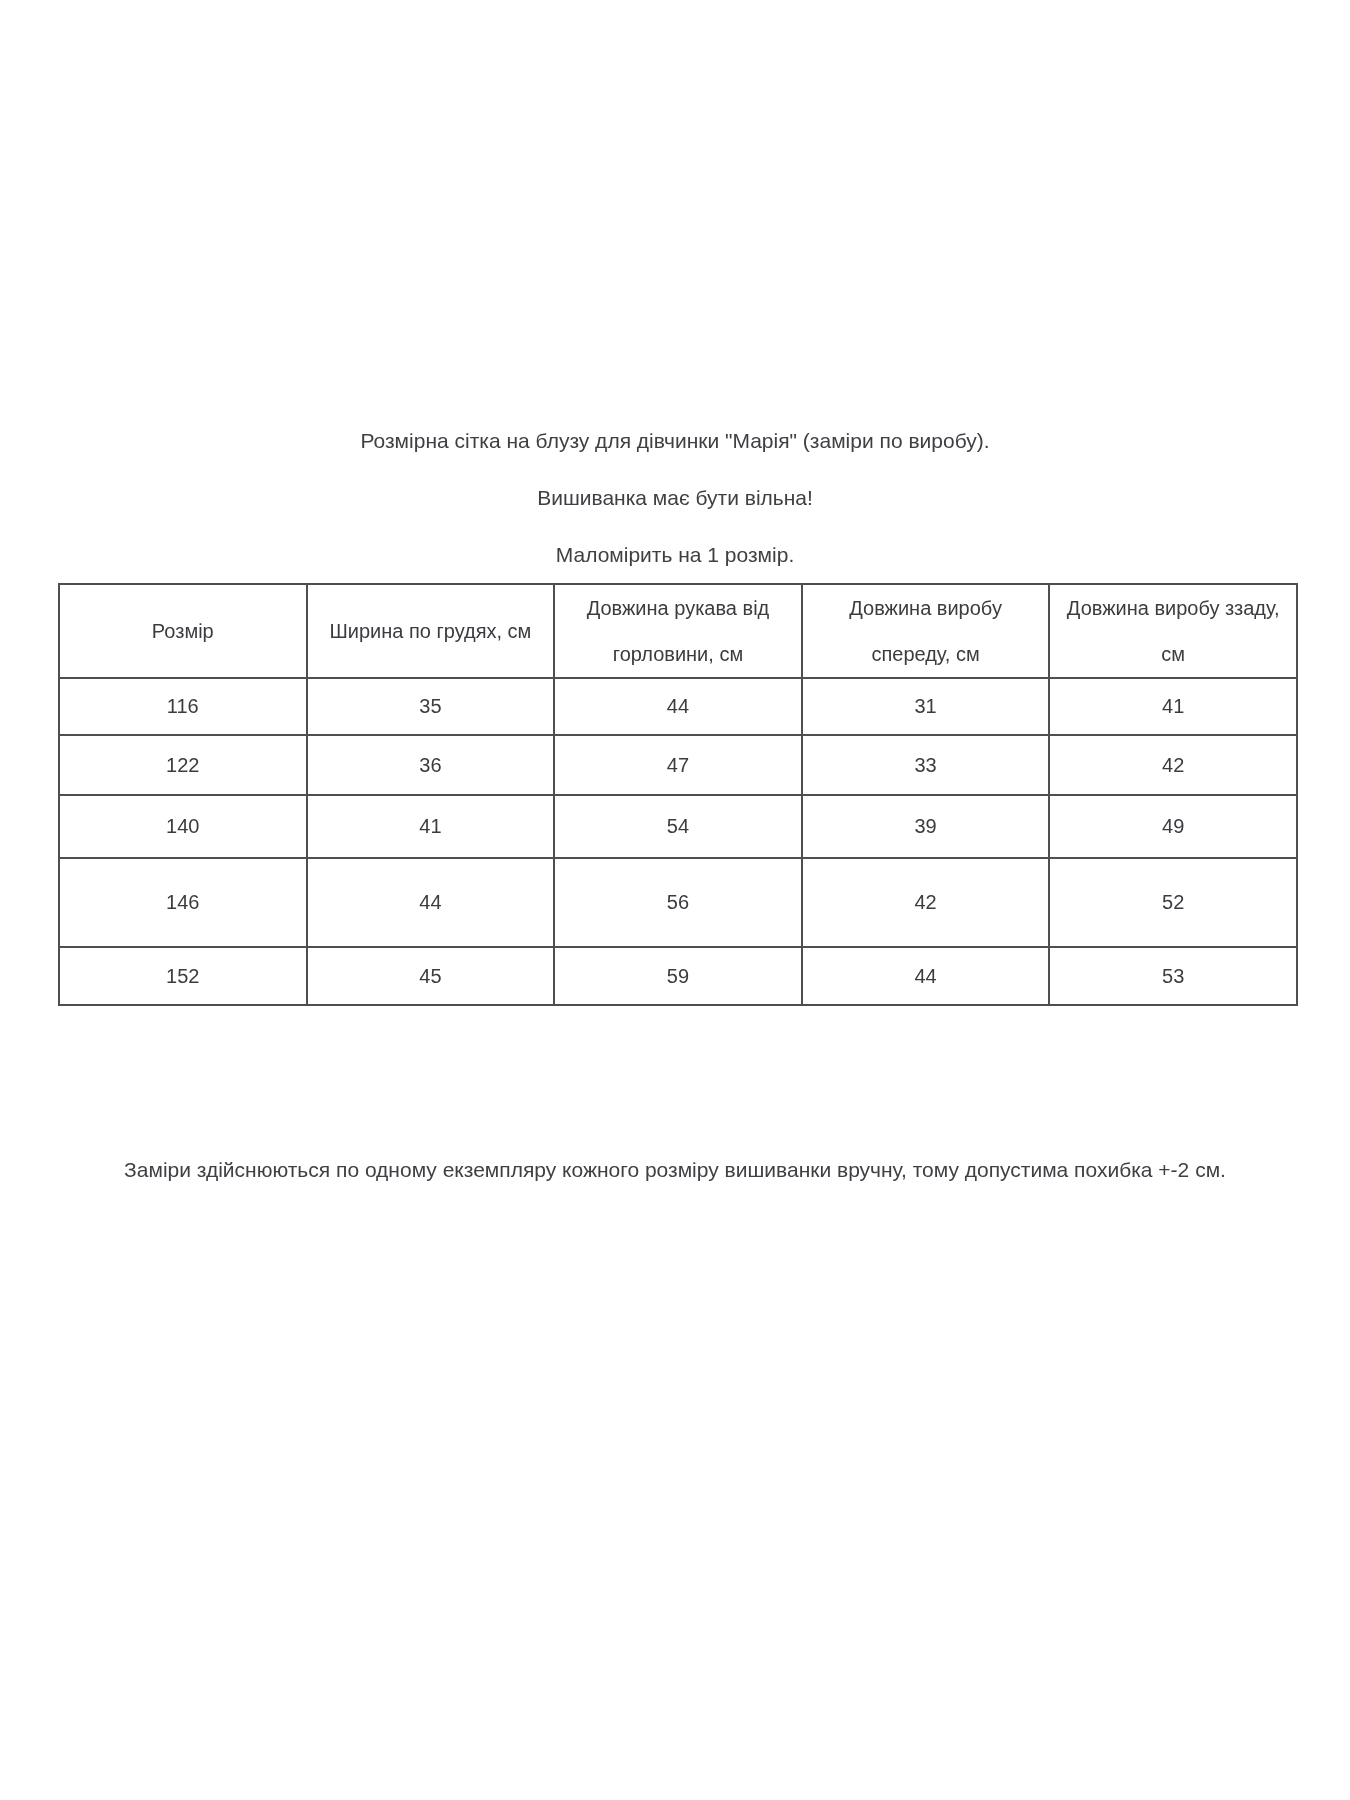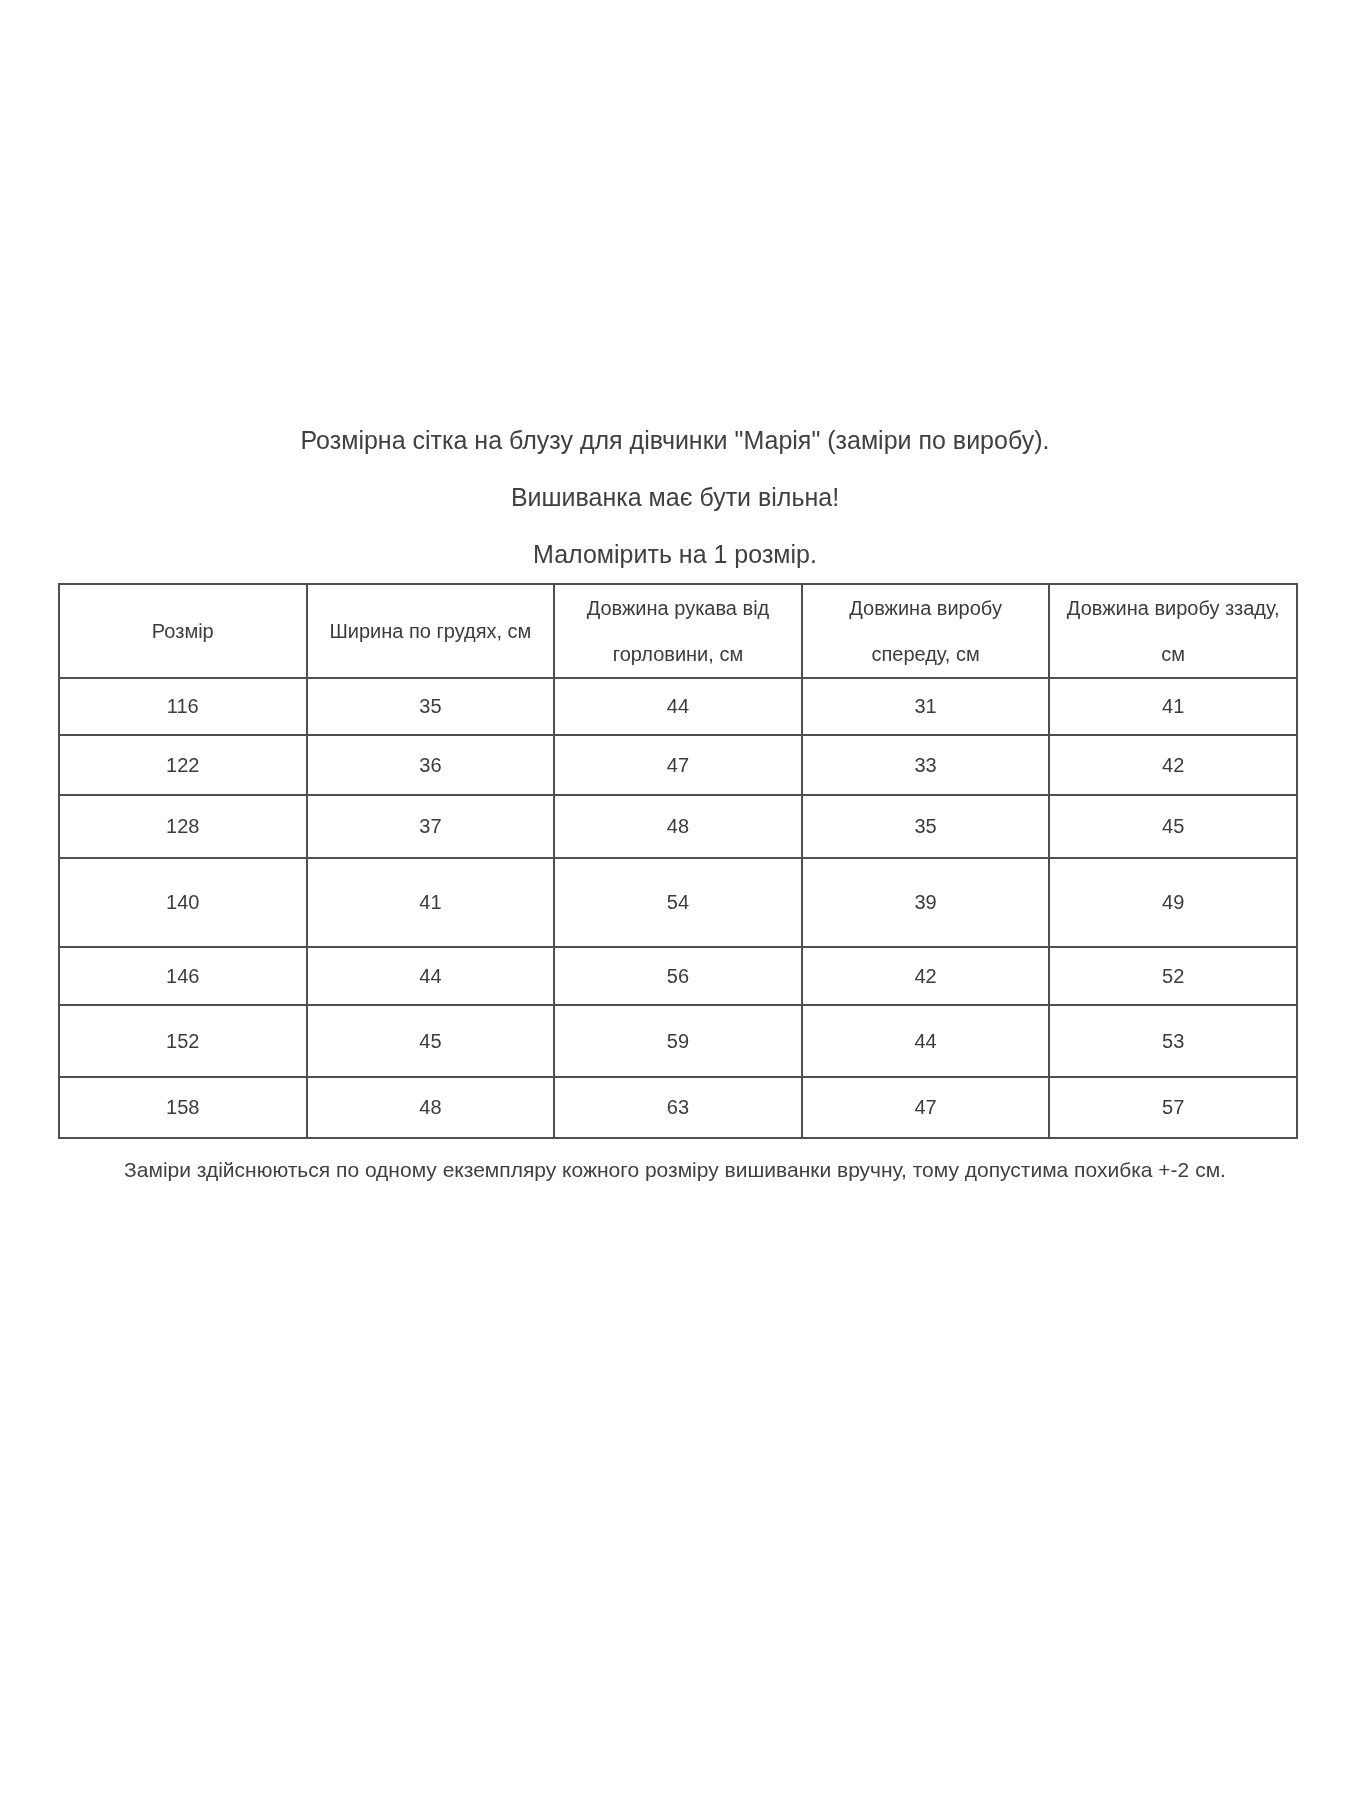--- a/index.html
+++ b/index.html
@@ -15,21 +15,21 @@
   }
 
   .intro {
     position: absolute;
     top: 412px;
     left: 0;
     width: 1350px;
     text-align: center;
   }
   .intro-line {
-    font-size: 25px;
+    font-size: 21px;
     line-height: 57px;
     color: #3e4044;
   }
 
   .size-table-wrap {
     position: absolute;
     top: 583px;
     left: 58px;
     width: 1240px;
   }
@@ -116,51 +116,37 @@
         <td>41</td>
       </tr>
       <tr>
         <td>122</td>
         <td>36</td>
         <td>47</td>
         <td>33</td>
         <td>42</td>
       </tr>
       <tr>
-        <td>128</td>
-        <td>37</td>
-        <td>48</td>
-        <td>35</td>
-        <td>45</td>
-      </tr>
-      <tr>
         <td>140</td>
         <td>41</td>
         <td>54</td>
         <td>39</td>
         <td>49</td>
       </tr>
       <tr>
         <td>146</td>
         <td>44</td>
         <td>56</td>
         <td>42</td>
         <td>52</td>
       </tr>
       <tr>
         <td>152</td>
         <td>45</td>
         <td>59</td>
         <td>44</td>
         <td>53</td>
       </tr>
-      <tr>
-        <td>158</td>
-        <td>48</td>
-        <td>63</td>
-        <td>47</td>
-        <td>57</td>
-      </tr>
     </tbody>
   </table>
 </div>
 
 <div class="footer-note">Заміри здійснюються  по одному екземпляру кожного розміру вишиванки вручну, тому допустима похибка +-2 см.</div>
 
 </body></html>

